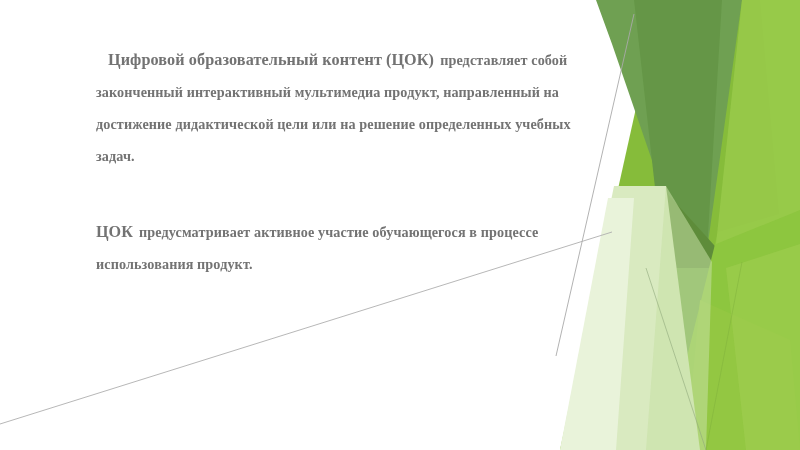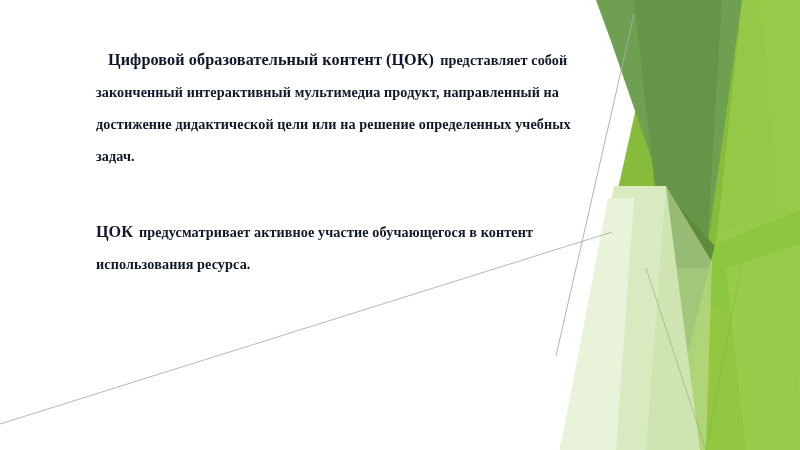--- a/index.html
+++ b/index.html
@@ -28,21 +28,21 @@
 
   
   #content {
     position: absolute;
     left: 96px;
     top: 44px;
     width: 502px;
     z-index: 5;
   }
   .para {
-    color: #0f172a;
+    color: #737373;
     font-weight: bold;
     font-size: 14.2px;
     line-height: 32px;
     text-align: left;
     margin: 0;
     letter-spacing: 0.1px;
   }
   .para + .para {
     margin-top: 44px;
   }
@@ -97,17 +97,17 @@
     <line x1="742" y1="262" x2="706" y2="450" stroke="#7FB03C" stroke-width="0.8" opacity="0.6"></line>
   </svg>
 
   <div id="content">
 
     <p class="para">
       <span class="indent"></span><span class="lead">Цифровой образовательный контент (ЦОК)</span><span class="gap"></span><span>представляет собой законченный интерактивный мультимедиа продукт, направленный на достижение дидактической цели или на решение определенных учебных задач.</span>
     </p>
 
     <p class="para">
-      <span class="lead">ЦОК</span><span class="gap"></span><span>предусматривает активное участие   обучающегося в контент использования ресурса.</span>
+      <span class="lead">ЦОК</span><span class="gap"></span><span>предусматривает активное участие   обучающегося в процессе использования продукт.</span>
     </p>
 
   </div>
 </div>
 
 </body></html>

